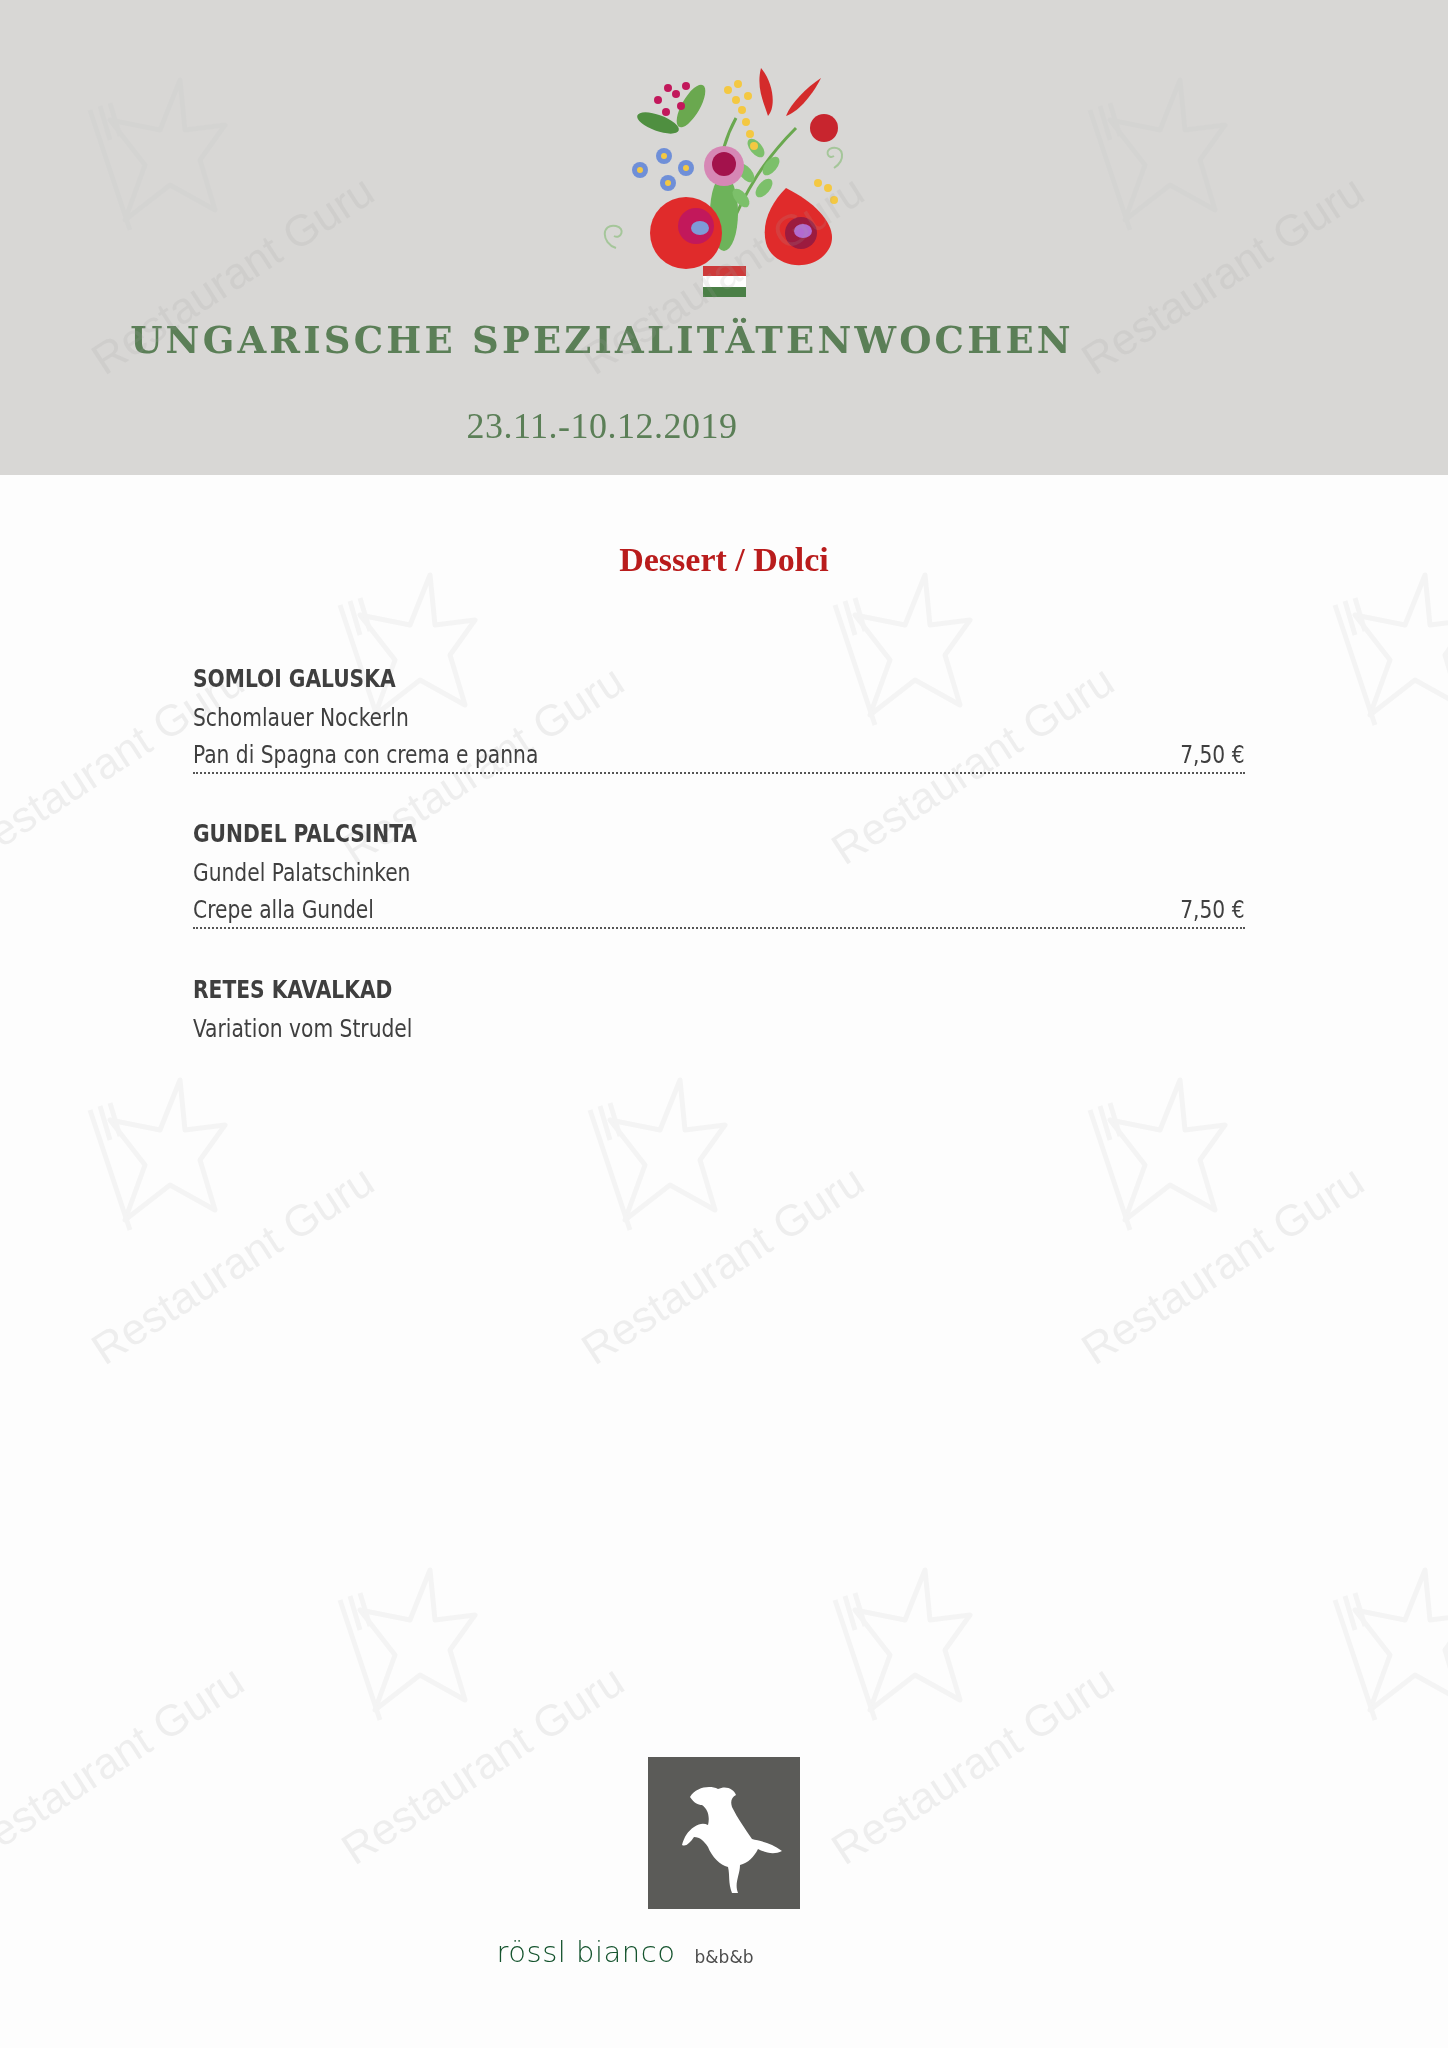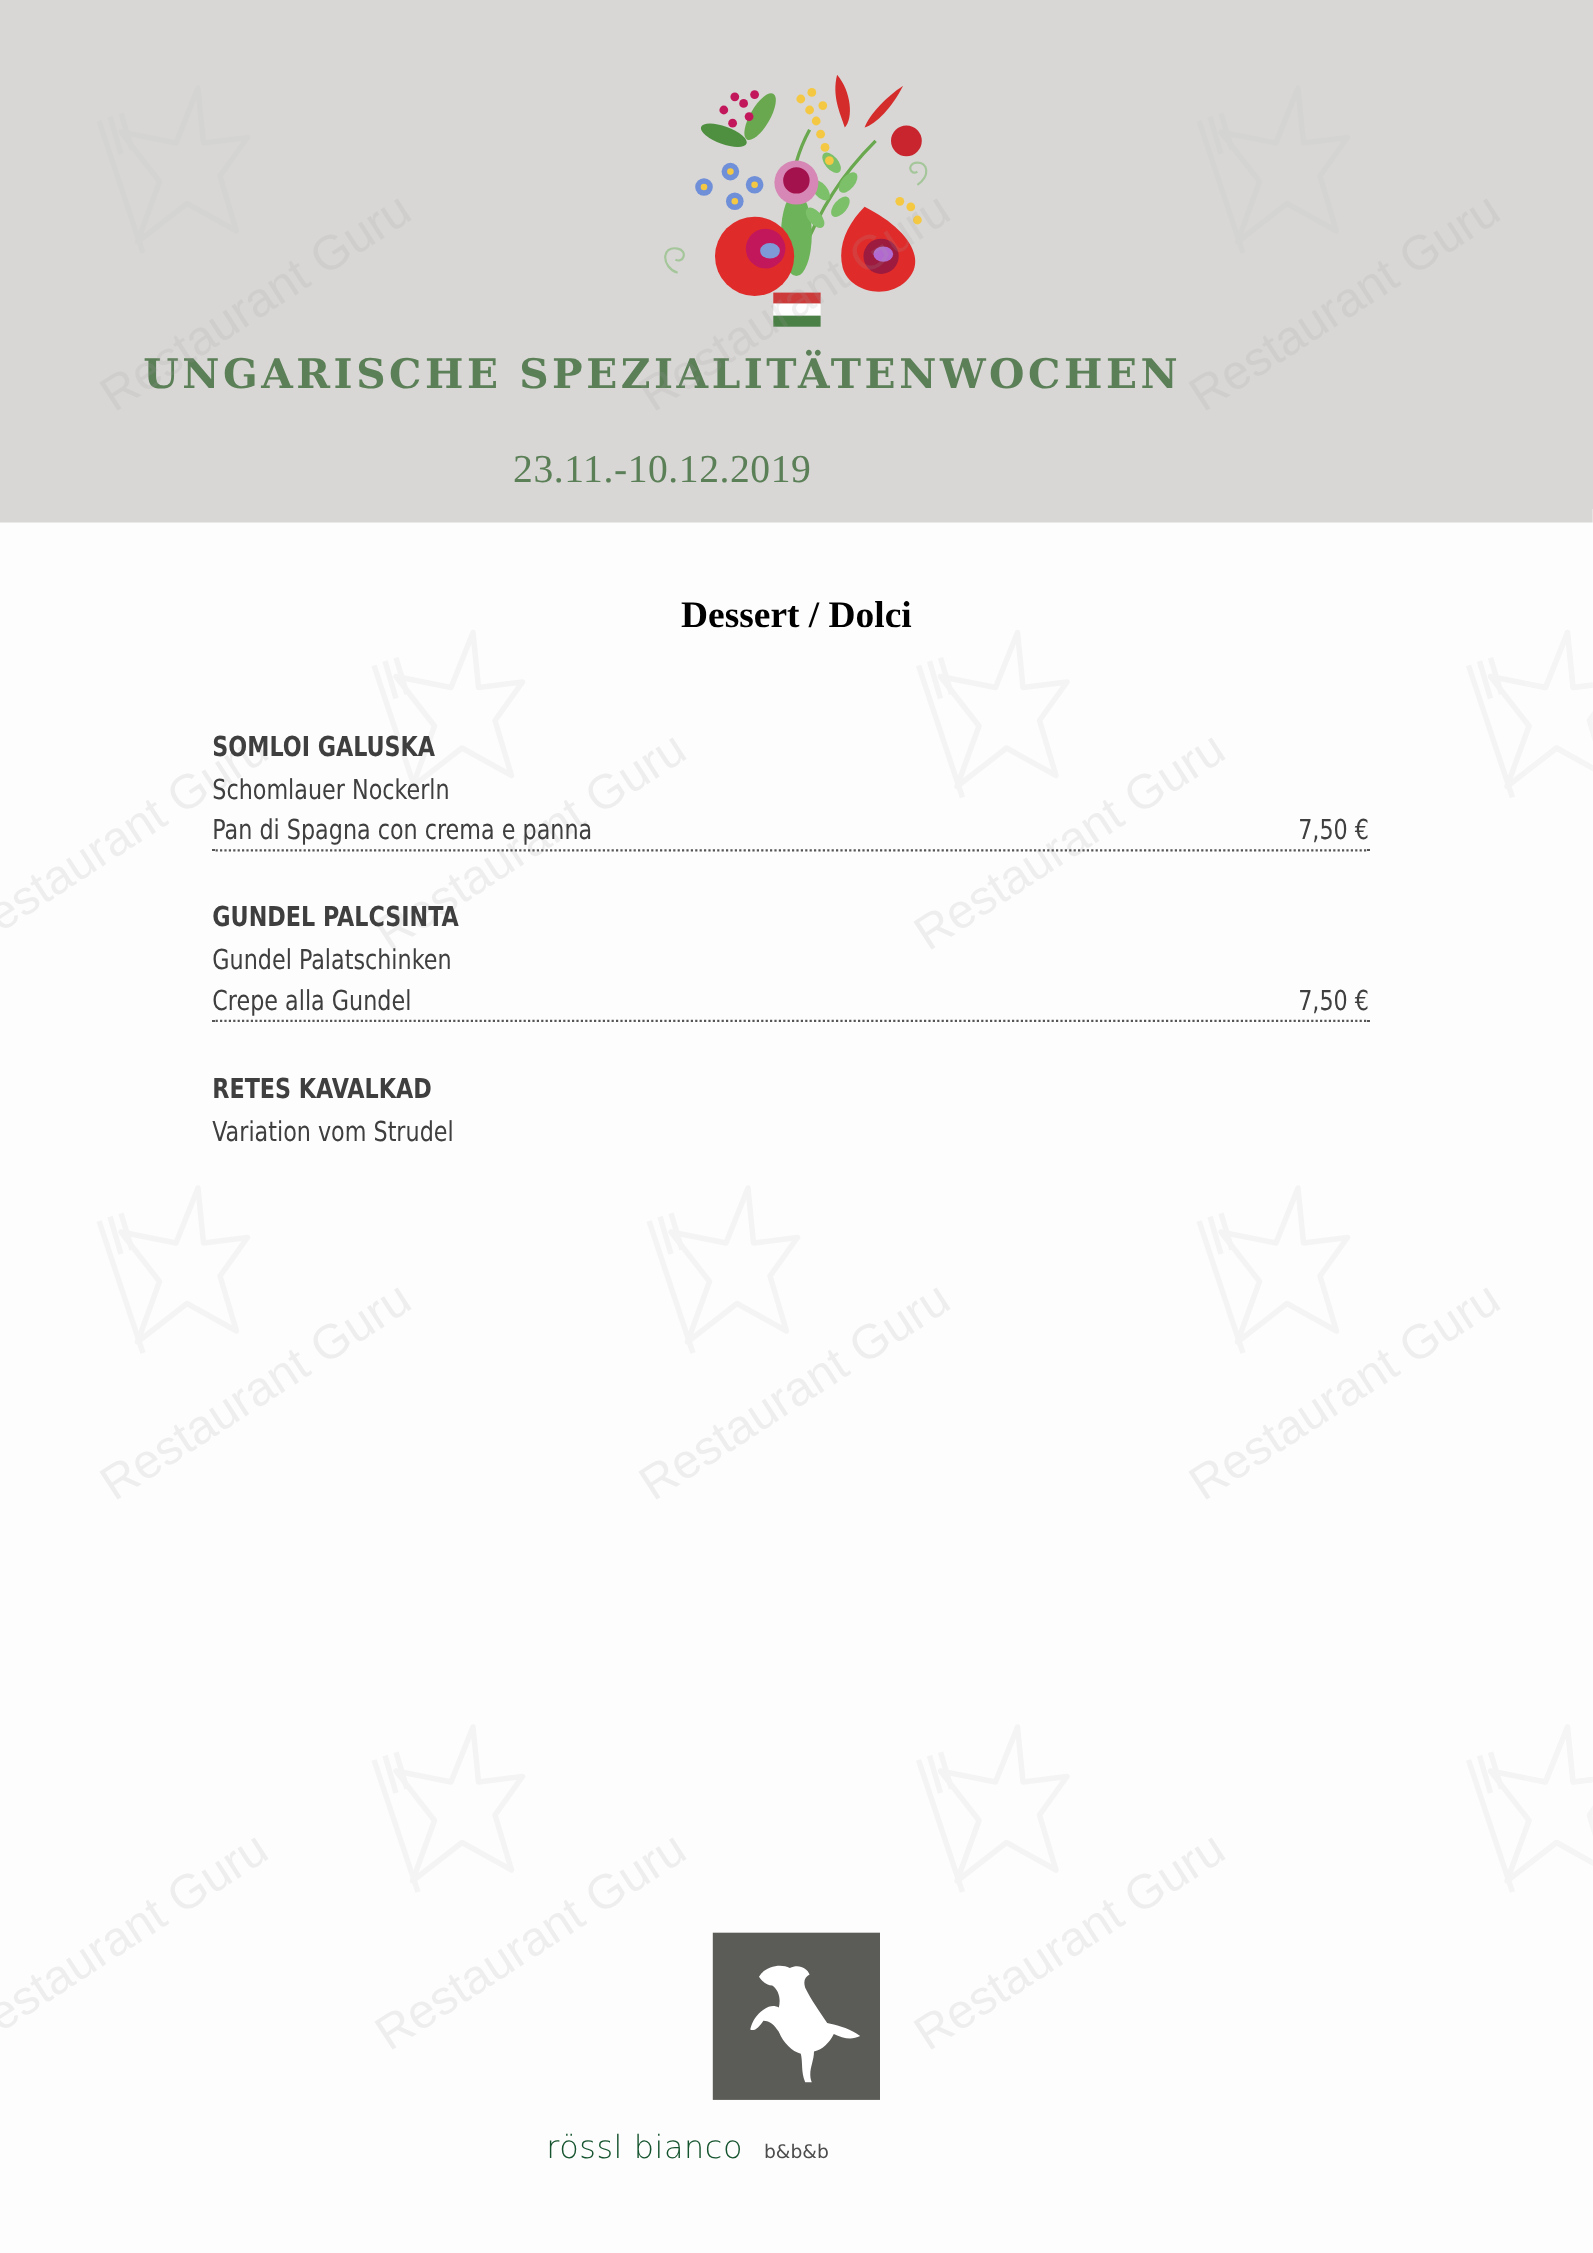--- a/index.html
+++ b/index.html
@@ -23,21 +23,21 @@
   .title1 { top: 318px; font-size: 37px; line-height: 44px; }
   .title2 { top: 360px; font-size: 37px; line-height: 44px; }
   .date {
     position: absolute; left: 0; width: 1204px; top: 404px; text-align: center;
     font-family: "Liberation Serif", "DejaVu Serif", serif; font-size: 36px;
     color: #5b7f57; letter-spacing: 0.5px; line-height: 44px;
   }
   .section-title {
     position: absolute; left: 0; width: 1448px; top: 538px; text-align: center;
     font-family: "Liberation Serif", "DejaVu Serif", serif; font-weight: bold;
-    font-size: 34px; color: #000000; line-height: 44px;
+    font-size: 34px; color: #b91c1c; line-height: 44px;
   }
   .item { position: absolute; left: 193px; width: 1052px; }
   .item .name, .item .line, .item .row {
     font-family: "DejaVu Sans Condensed", "DejaVu Sans", sans-serif;
     font-size: 25px; line-height: 39px; color: #3f3f3f; white-space: nowrap;
   }
   .item .name { font-weight: bold; letter-spacing: 0px; transform: scaleX(0.9); transform-origin: left; }
   .item .line { transform: scaleX(0.9); transform-origin: left; }
   .item .row {
     display: flex; justify-content: space-between; align-items: flex-start;

